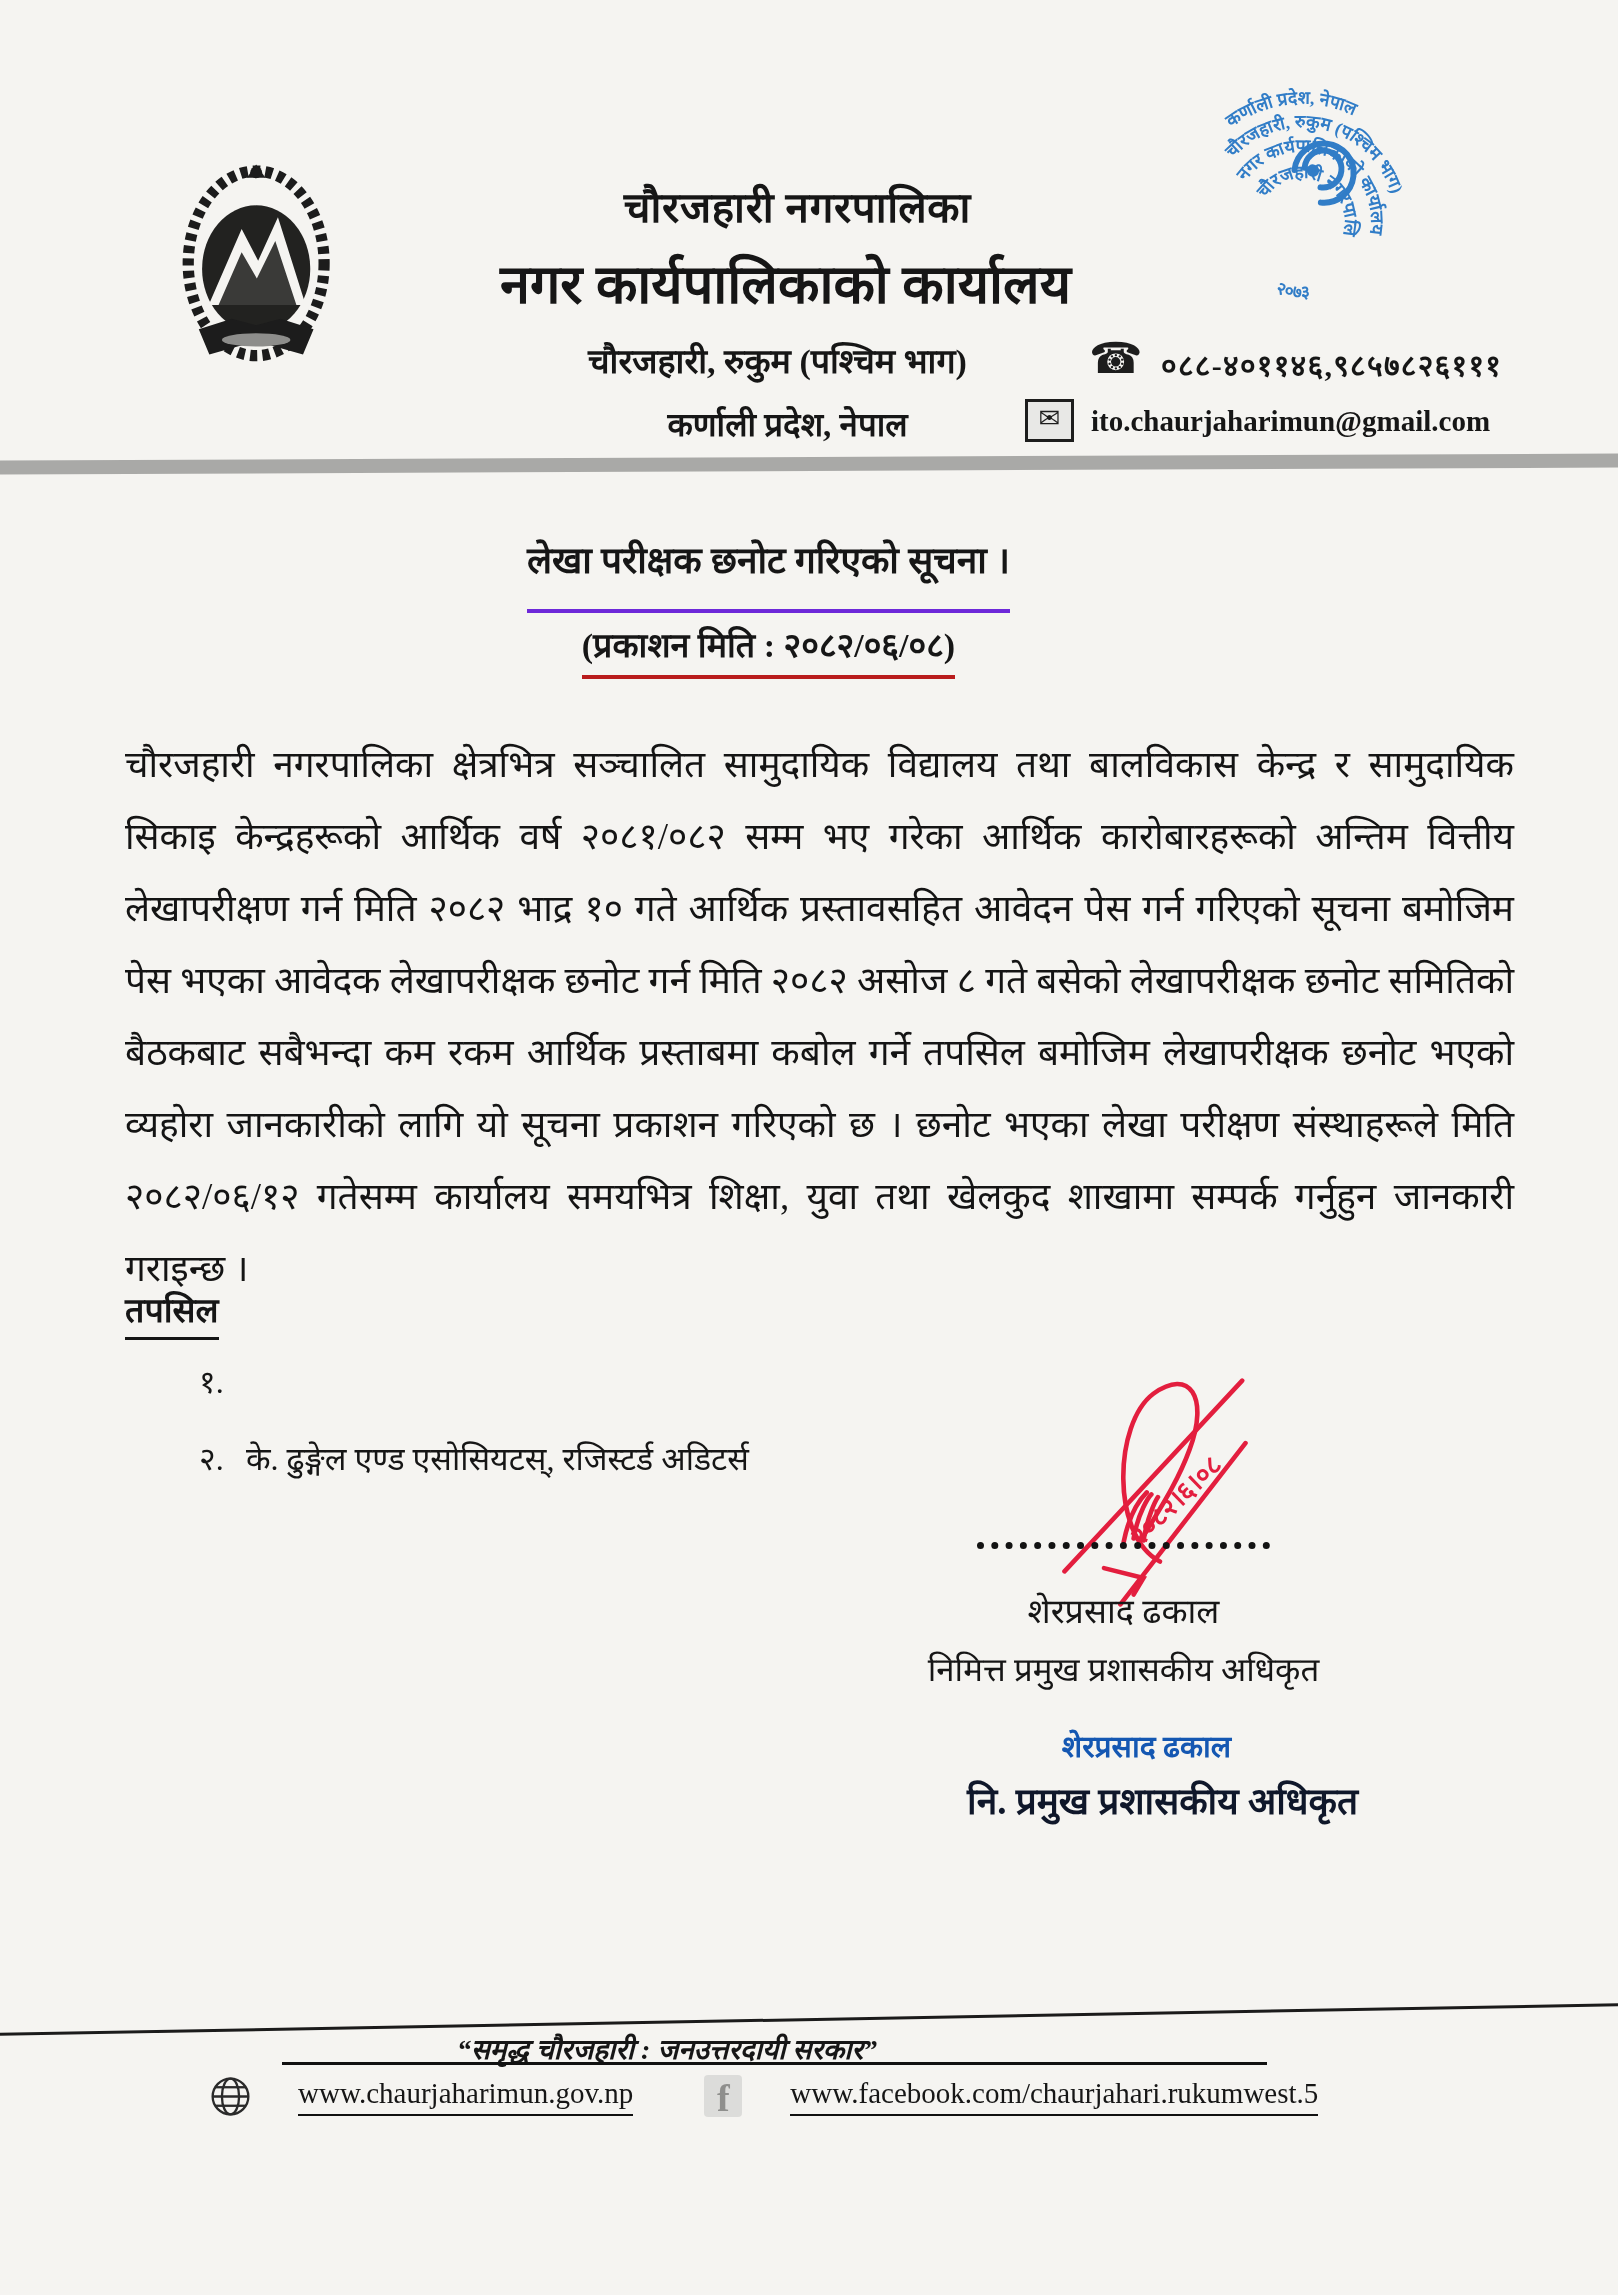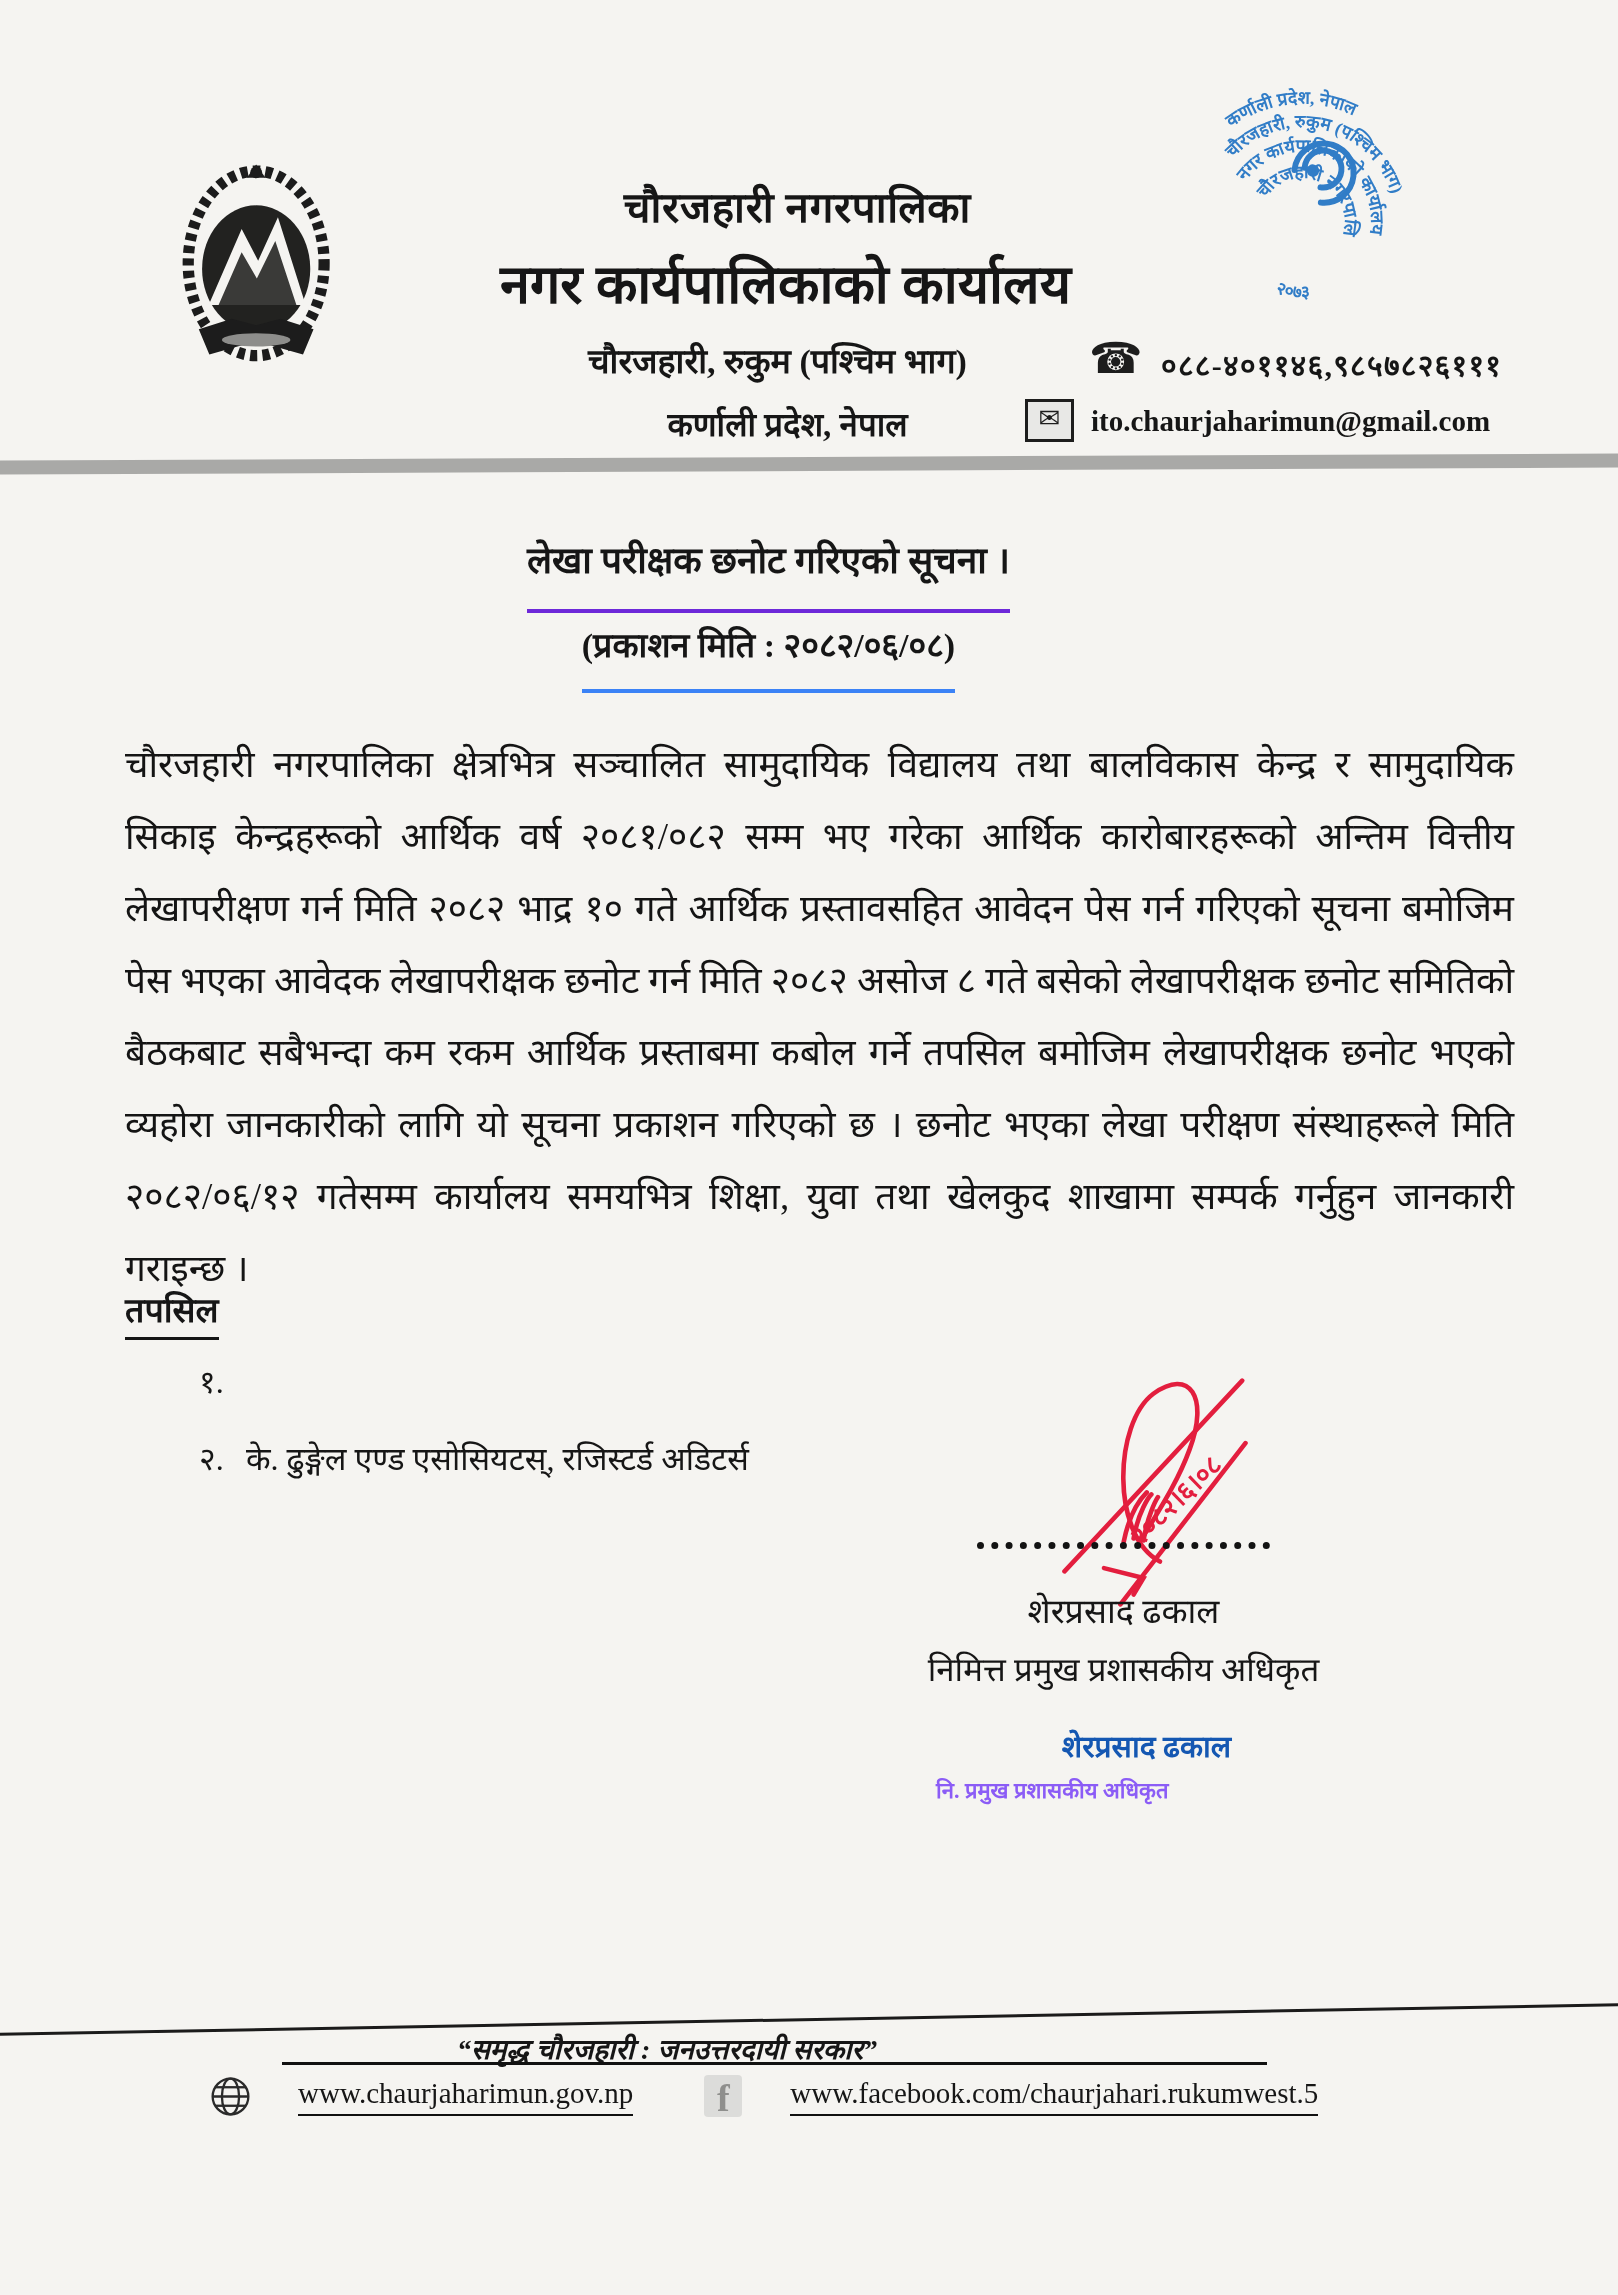--- a/index.html
+++ b/index.html
@@ -38,43 +38,43 @@
   }
   
   .title-wrap{position:absolute; left:0; top:533px; width:1619px; text-align:center; transform:translateX(-41px);}
   .title{
     display:inline-block; font-size:37px; font-weight:bold;
     padding-bottom:25px; border-bottom:4px solid #6d28d9;
   }
   .subtitle-wrap{position:absolute; left:0; top:621px; width:1619px; text-align:center; transform:translateX(-41px);}
   .subtitle{
     display:inline-block; font-size:34px; font-weight:bold;
-    padding-bottom:22px; border-bottom:4px solid #3b82f6;
+    padding-bottom:8px; border-bottom:4px solid #b91c1c;
   }
   
   .body-par{
     position:absolute; left:125px; top:729px; width:1389px;
     font-size:37px; line-height:72px; text-align:justify; color:#141414;
   }
   .tapasil{
     position:absolute; left:125px; top:1286px;
     font-size:34px; font-weight:bold; padding-bottom:5.3px; border-bottom:3.3px solid #151515;
   }
   .list{position:absolute; left:199px; top:1359px; font-size:32px;}
   .list .row{display:flex; margin-bottom:34px;}
   .list .num{width:47px;}
   
   .sig-svg{position:absolute; left:1025px; top:1344px;}
   .dotline{position:absolute; left:977px; top:1542px; width:293px; border-bottom:7.2px dotted #131313;}
   .sig-name{position:absolute; left:949px; top:1587px; width:349px; text-align:center; font-size:34px;}
   .sig-desig{position:absolute; left:863px; top:1646px; width:521px; text-align:center; font-size:33px;}
   .stamp-name{position:absolute; left:975px; top:1725px; width:343px; text-align:center;
     font-size:30px; font-weight:bold; color:#1457b2;}
-  .stamp-desig{position:absolute; left:936px; top:1774px; width:422px; text-align:left;
-    font-size:22px; font-weight:bold; color:#8b5cf6;}
+  .stamp-desig{position:absolute; left:936px; top:1774px; width:422px; text-align:right;
+    font-size:37px; font-weight:bold; color:#0f172a;}
   
   .foot-topline{position:absolute; left:-10px; top:2018px; width:1641px; height:2.6px; background:#1b1b1b; transform:rotate(-1.05deg);}
   .slogan{position:absolute; left:0; top:2029px; width:1334px; text-align:center; font-size:28px; font-weight:bold;font-style:italic;}
   .foot-midline{position:absolute; left:282px; top:2062px; width:985px; height:3.3px; background:#111;}
   .foot-links{position:absolute; left:210px; top:2075px; display:flex; align-items:center; font-size:29px;gap:31px;}
   .foot-links .lnk{border-bottom:2.6px solid #111; padding-bottom:4px;}
   .globe{margin-right:16px;}
   .fb{
     margin:0 17px 0 40px; color:#8f8f8d; background:#dcdcda;
     width:38px; height:42px; text-align:center; font-size:38px; font-weight:bold;

